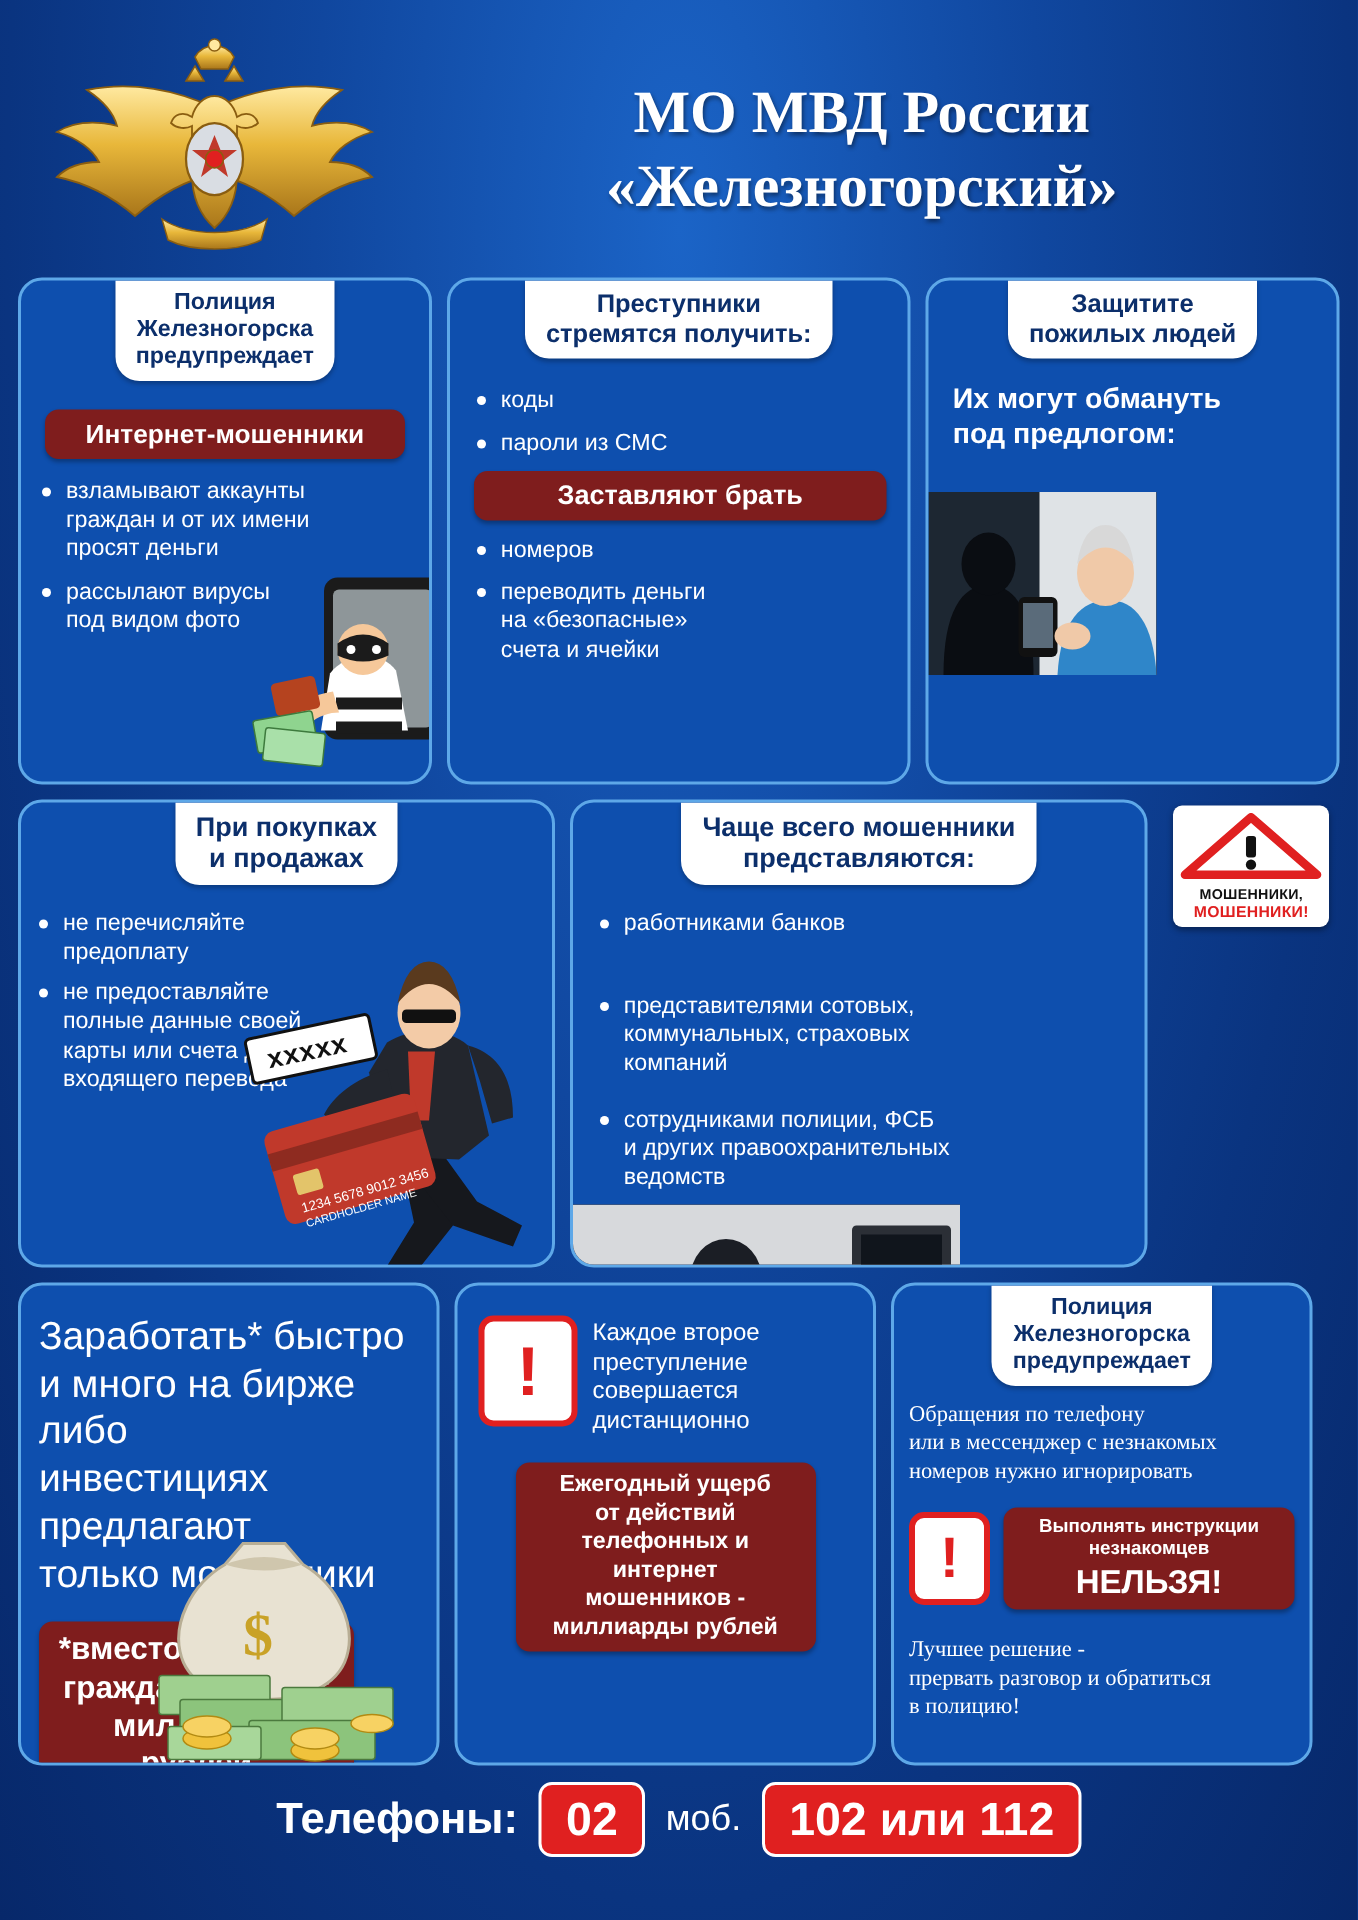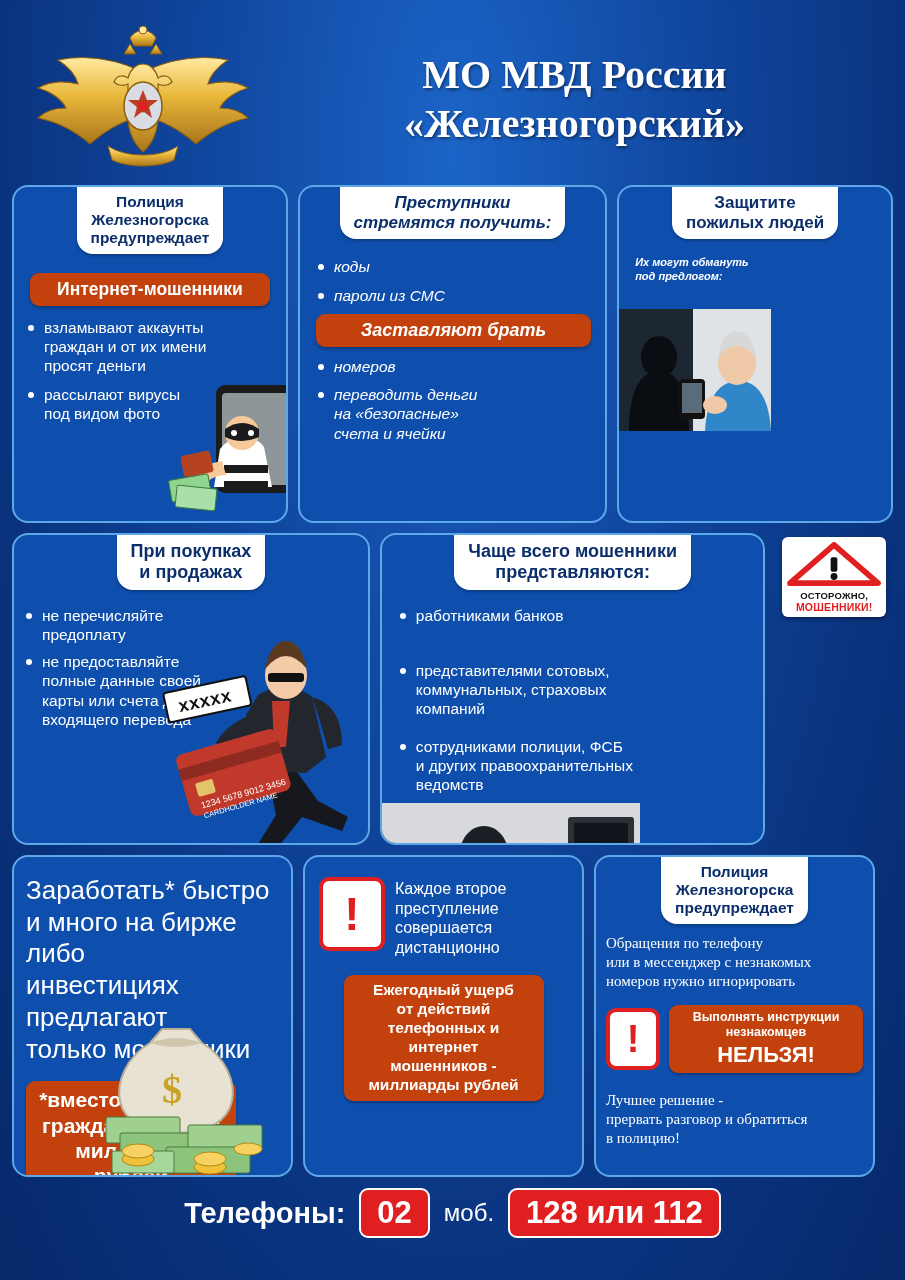--- a/index.html
+++ b/index.html
@@ -47,21 +47,21 @@
     border-radius: 0 0 16px 16px;
     margin: 0 auto;
     padding: 6px 14px 7px 14px;
     line-height: 1.16;
     font-size: 17px;
     width: fit-content;
     max-width: 86%;
     box-shadow: 0 2px 3px rgba(0,0,0,.25);
   }
   .redbar {
-    background: #c2410c;
+    background: #7f1d1d;
     color: #fff;
     font-weight: bold;
     border-radius: 9px;
     text-align: center;
     padding: 6px 10px;
     font-size: 18px;
     box-shadow: 0 2px 3px rgba(0,0,0,.3);
   }
   ul.bul { list-style: none; color: #fff; font-size: 15.5px; line-height: 1.24; }
   ul.bul li {
@@ -72,21 +72,21 @@
     position: absolute; left: 2px; top: 7px;
     width: 6px; height: 6px; border-radius: 50%;
     background: #ffffff;
   }
   .wtext { color: #fff; }
   .center { text-align: left; font-family: Liberation Serif, serif; }
 
   
   .r1 { height: 338px; }
   .c1 { width: 281px; }
-  .c2 { width: 315px; font-style: italic; }
+  .c2 { width: 315px; }
   .c3 { width: 281px; }
   .c1 .inner { padding: 10px 12px 0 12px; }
   .c2 .inner { padding: 8px 12px 0 16px; }
   .c3 .inner { padding: 9px 14px 0 14px; }
 
   
   .r2 { height: 312px; }
   .c4 { width: 362px; }
   .c5 { width: 390px; }
   .warnbox {
@@ -222,21 +222,21 @@
 на «безопасные»
 счета и ячейки</li>
         </ul>
       </div>
     </div>
 
     <div class="card c3">
       <div class="card-title" style="font-size:17px;white-space:pre-line">Защитите
 пожилых людей</div>
       <div class="inner">
-        <div class="wtext" style="font-style:italic;font-weight:bold;font-size:11px;line-height:1.2;margin:8px 0 26px 2px;white-space:pre-line">Их могут обмануть
+        <div class="wtext" style="font-weight:bold;font-size:19px;line-height:1.2;margin:8px 0 26px 2px;white-space:pre-line">Их могут обмануть
 под предлогом:</div>
         <div class="wtext" style="position:absolute;left:14px;top:196px;font-size:14.5px;font-weight:bold">по схеме</div>
       </div>
 
       <div class="art photo" style="right:0;bottom:0;width:152px;height:122px;">
         <svg viewBox="0 0 152 122" width="152" height="122">
           <rect width="152" height="122" fill="#1d2732"></rect>
           <rect x="74" y="0" width="78" height="122" fill="#dfe3e6"></rect>
 
           <path d="M10 122 c0 -42 12 -60 30 -60 c18 0 30 18 30 60 z" fill="#0a0d12"></path>
@@ -352,21 +352,21 @@
       </div>
     </div>
 
     <div class="warnbox">
       <div class="warn-sign">
         <svg class="tri" viewBox="0 0 100 46">
           <path d="M50 3 L96 43 L4 43 Z" fill="#ffffff" stroke="#e02020" stroke-width="6" stroke-linejoin="round"></path>
           <rect x="46.5" y="16" width="7" height="15" rx="2" fill="#111"></rect>
           <circle cx="50" cy="36" r="3.6" fill="#111"></circle>
         </svg>
-        <div class="t1">ОСТОРОЖНО,</div>
+        <div class="t1">МОШЕННИКИ,</div>
         <div class="t2">МОШЕННИКИ!</div>
       </div>
     </div>
   </div>
 
   <div class="row r3">
 
     <div class="card c6">
       <div style="padding:18px 12px 0 12px;">
         <div class="wtext" style="font-size:26px;line-height:1.22;white-space:pre-line">Заработать*  быстро
@@ -437,16 +437,16 @@
 прервать разговор и обратиться
 в полицию!</div>
       </div>
     </div>
   </div>
 
   <div class="footer">
     <div class="lbl">Телефоны:</div>
     <div class="num">02</div>
     <div class="mob">моб.</div>
-    <div class="num">128 или 112</div>
+    <div class="num">102 или 112</div>
   </div>
 
 </div>
 
 </body></html>

